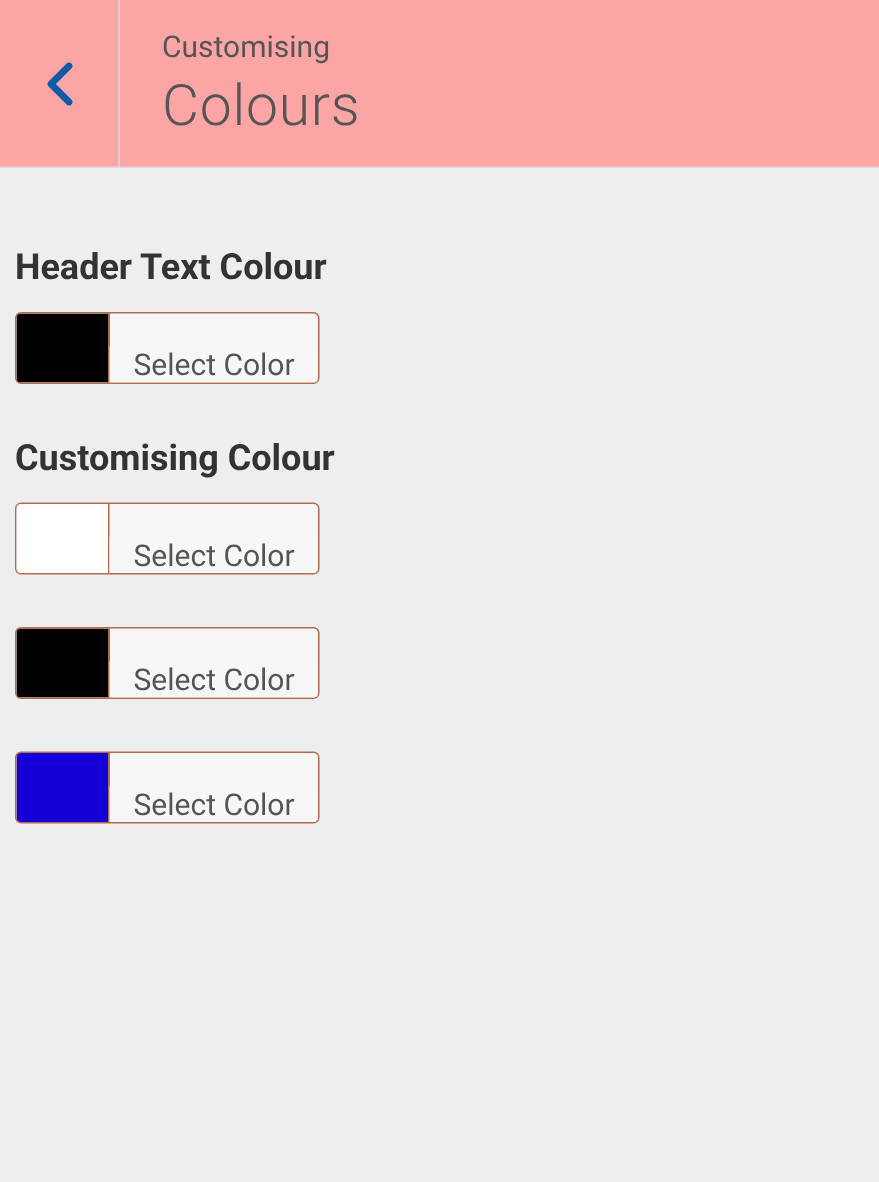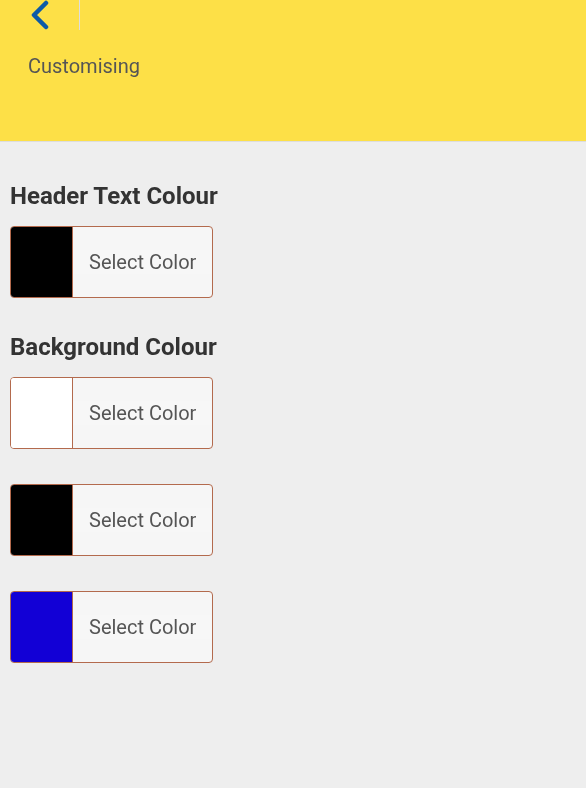--- a/index.html
+++ b/index.html
@@ -4,26 +4,25 @@
   <style>
     * { box-sizing: border-box; margin: 0; padding: 0; }
     body {
       font-family: -apple-system, BlinkMacSystemFont, "Segoe UI", Roboto, sans-serif;
       background: #eeeeee;
       width: 586px;
       height: 788px;
       overflow: hidden;
     }
     .header {
-      background: #fde047;
+      background: #fca5a5;
       display: flex;
       align-items: stretch;
-      height: 142px;
+      height: 112px;
       border-bottom: 1px solid #ddd;
-      flex-direction: column;
     }
     .back-button {
       width: 80px;
       display: flex;
       align-items: center;
       justify-content: center;
       border-right: 1px solid #ddd;
       cursor: pointer;
     }
     .back-button svg {
@@ -41,42 +40,42 @@
       color: #555;
       margin-bottom: 6px;
     }
     .page-title {
       font-size: 38px;
       font-weight: 300;
       color: #555;
       letter-spacing: 0.5px;
     }
     .content {
-      padding: 10px 10px;
+      padding: 22px 10px;
     }
     .section {
       margin-top: 32px;
     }
     .section:first-child {
       margin-top: 30px;
     }
     .section-label {
       font-size: 24px;
       font-weight: 700;
       color: #333;
       margin-bottom: 16px;
     }
     .color-control {
       display: inline-flex;
-      align-items: center;
+      align-items: flex-end;
       border: 1px solid #b36a4d;
       border-radius: 4px;
       overflow: hidden;
       background: #f6f6f6;
-      height: 72px;
+      height: 48px;
     }
     .swatch {
       width: 62px;
       height: 100%;
       border-right: 1px solid #b36a4d;
     }
     .select-button {
       display: flex;
       align-items: center;
       padding: 0 16px;
@@ -90,35 +89,36 @@
 <body>
 
 <div class="header">
   <div class="back-button">
     <svg viewBox="0 0 12 20">
       <path d="M10 2 L2 10 L10 18" stroke="#0d5aa7" stroke-width="3" fill="none" stroke-linecap="round" stroke-linejoin="round"></path>
     </svg>
   </div>
   <div class="header-text">
     <div class="customising">Customising</div>
+    <div class="page-title">Colours</div>
   </div>
 </div>
 
 <div class="content">
 
   <div class="section">
     <div class="section-label">Header Text Colour</div>
     <div class="color-control">
       <div class="swatch" style="background:#000000"></div>
       <div class="select-button">Select Color</div>
     </div>
   </div>
 
   <div class="section">
-    <div class="section-label">Background Colour</div>
+    <div class="section-label">Customising Colour</div>
     <div class="color-control">
       <div class="swatch" style="background:#ffffff"></div>
       <div class="select-button">Select Color</div>
     </div>
   </div>
 
   <div class="section">
     <div class="color-control">
       <div class="swatch" style="background:#000000"></div>
       <div class="select-button">Select Color</div>

